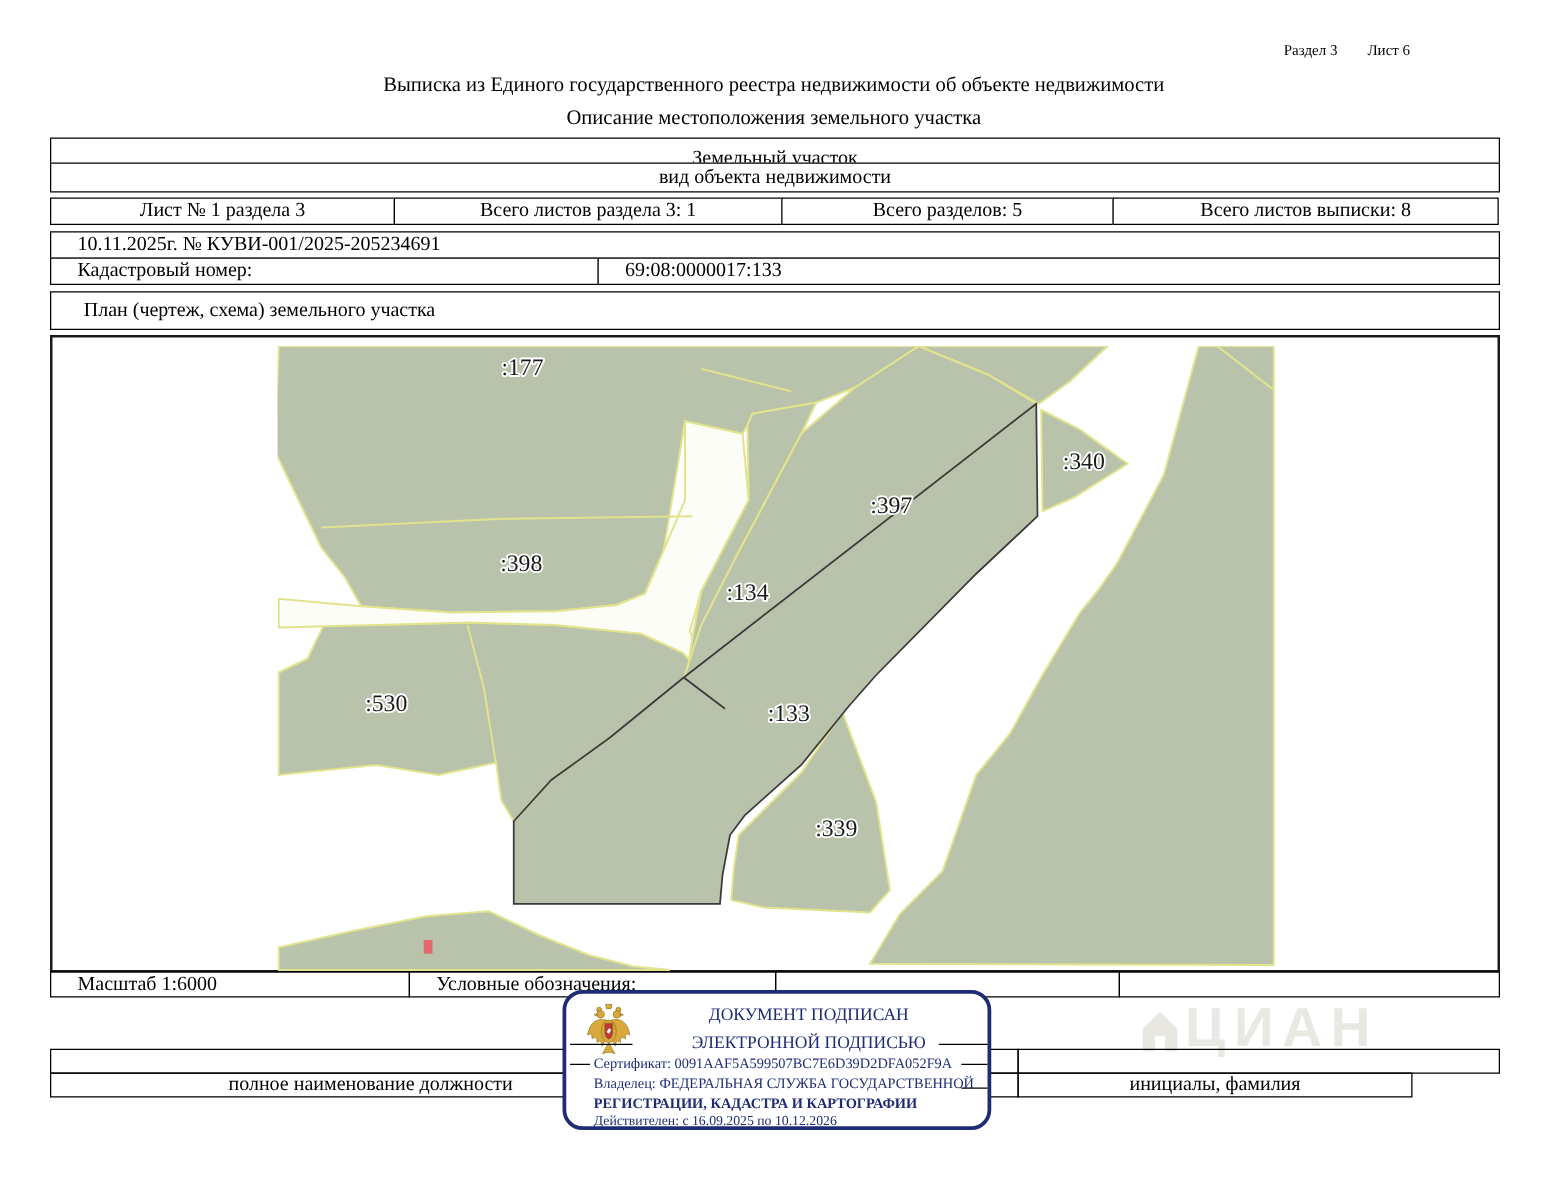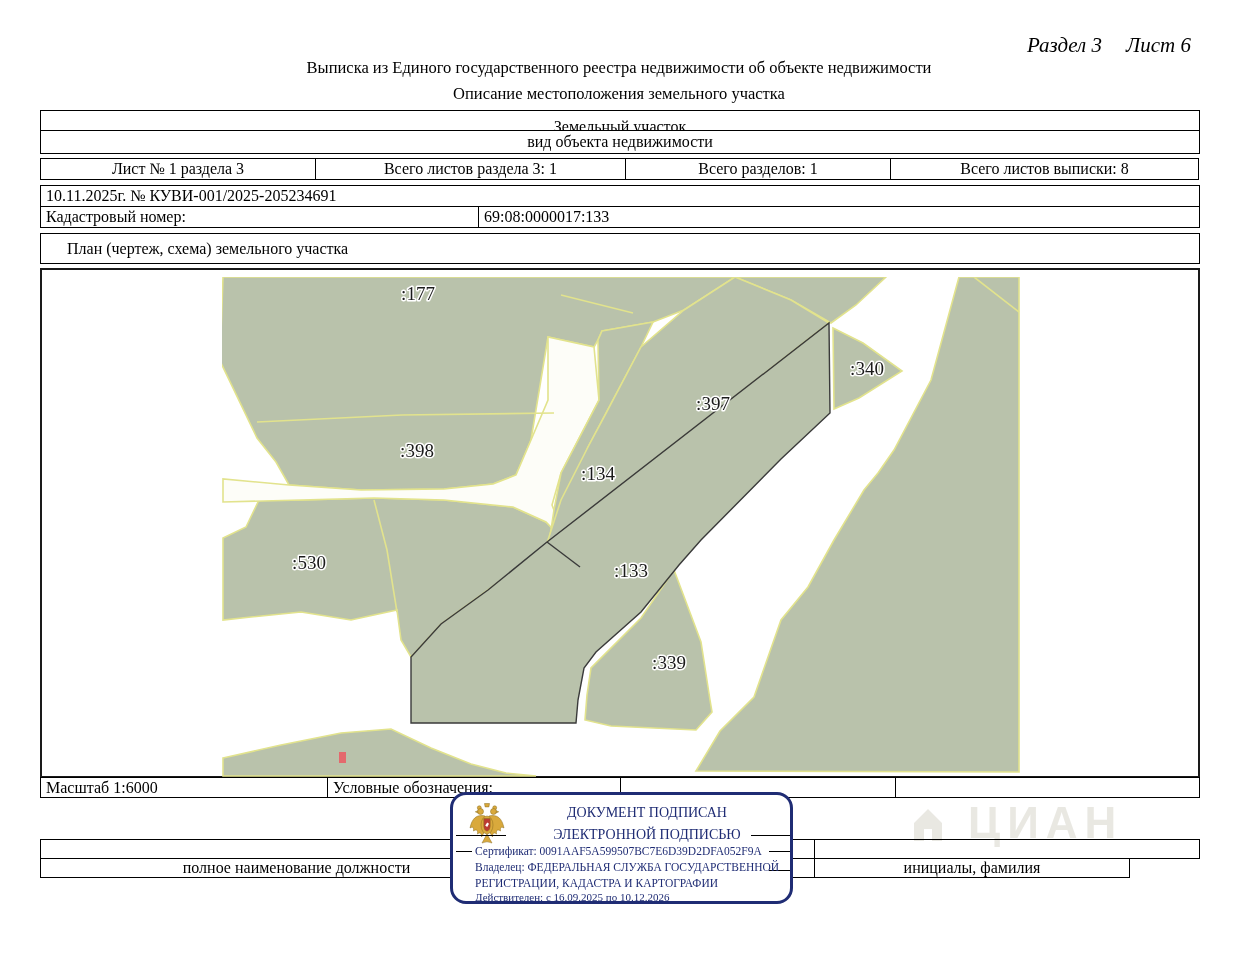--- a/index.html
+++ b/index.html
@@ -1,34 +1,34 @@
 <!DOCTYPE html>
 <html><head>
 <meta charset="utf-8">
 <style>
   html,body{margin:0;padding:0;background:#ffffff;}
   body{width:1238px;height:957px;position:relative;font-family:"Liberation Serif",serif;color:#000;}
   .cell{position:absolute;border:1px solid #000;box-sizing:border-box;display:flex;align-items:center;font-size:16px;background:#fff;}
   .center{justify-content:center;text-align:center;}
-  .padl{padding-left:5px;}
+  .padl{padding-left:21px;}
   .title-line{position:absolute;left:0;width:1238px;text-align:center;font-size:16.5px;}
-  .sec-line{position:absolute;top:33px;left:1027px;display:flex;gap:24px;font-size:21px;font-style:italic;}
+  .sec-line{position:absolute;top:33px;left:1027px;display:flex;gap:24px;font-size:12px;}
   
   .mapbox{position:absolute;left:40px;top:268px;width:1160px;height:510px;border:2px solid #1a1a1a;box-sizing:border-box;background:#fff;}
   .pc{fill:#b9c2ab;stroke:#e2e38d;stroke-width:1.6;}
   .roadw{fill:#fdfdf8;stroke:#e2e38d;stroke-width:1.6;}
   .subj{fill:#b9c2ab;stroke:#3a3a3a;stroke-width:1.4;}
   .yl{fill:none;stroke:#e2e38d;stroke-width:1.6;}
   .bl{fill:none;stroke:#3a3a3a;stroke-width:1.4;}
   .lbl{font-family:"Liberation Serif",serif;font-size:19px;fill:#1a1a1a;text-anchor:middle;paint-order:stroke;stroke:#ffffff;stroke-width:3px;stroke-linejoin:round;}
   
   .stamp{position:absolute;left:450px;top:792px;width:343px;height:112px;border:3px solid #1f2c74;border-radius:16px;box-sizing:border-box;background:#fff;z-index:6;}
   .stxt{position:absolute;color:#1f2c74;font-family:"Liberation Serif",serif;}
   .sdash{position:absolute;height:1px;background:#000;}
-  .wmark{position:absolute;left:908px;top:798px;z-index:1;opacity:.55;color:#d8d6cc;font-family:"Liberation Sans",sans-serif;font-weight:bold;font-size:44px;letter-spacing:7px;display:flex;align-items:center;gap:20px;}
+  .wmark{position:absolute;left:908px;top:798px;z-index:1;opacity:.55;color:#d8d6cc;font-family:"Liberation Sans",sans-serif;font-weight:bold;font-size:44px;letter-spacing:7px;display:flex;align-items:center;gap:0;}
 </style>
 </head>
 <body>
 
 <div class="sec-line">
   <span>Раздел 3</span>
   <span>Лист 6</span>
 </div>
 
 <div class="title-line" style="top:58px;">Выписка из Единого государственного реестра недвижимости об объекте недвижимости</div>
@@ -41,21 +41,21 @@
   <span>вид объекта недвижимости</span>
 </div>
 
 <div class="cell center" style="left:40px;top:158px;width:276px;height:22px;">
   <span>Лист № 1 раздела 3</span>
 </div>
 <div class="cell center" style="left:315px;top:158px;width:311px;height:22px;">
   <span>Всего листов раздела 3: 1</span>
 </div>
 <div class="cell center" style="left:625px;top:158px;width:266px;height:22px;">
-  <span>Всего разделов: 1</span>
+  <span>Всего разделов: 5</span>
 </div>
 <div class="cell center" style="left:890px;top:158px;width:309px;height:22px;">
   <span>Всего листов выписки: 8</span>
 </div>
 
 <div class="cell padl" style="left:40px;top:185px;width:1160px;height:22px;">
   <span>10.11.2025г. № КУВИ-001/2025-205234691</span>
 </div>
 
 <div class="cell padl" style="left:40px;top:206px;width:439px;height:22px;">
@@ -158,15 +158,15 @@
   </svg>
   <div class="sdash" style="left:3px;top:40px;width:50px;"></div>
   <div class="sdash" style="left:298px;top:40px;width:39px;"></div>
   <div class="sdash" style="left:3px;top:56px;width:16px;"></div>
   <div class="sdash" style="left:316px;top:56px;width:21px;"></div>
   <div class="sdash" style="left:316px;top:75px;width:21px;"></div>
   <div class="stxt" style="left:58px;top:10px;width:272px;text-align:center;font-size:14px;">ДОКУМЕНТ ПОДПИСАН</div>
   <div class="stxt" style="left:58px;top:32px;width:272px;text-align:center;font-size:14px;">ЭЛЕКТРОННОЙ ПОДПИСЬЮ</div>
   <div class="stxt" style="left:22px;top:50px;font-size:11.5px;">Сертификат: 0091AAF5A599507BC7E6D39D2DFA052F9A</div>
   <div class="stxt" style="left:22px;top:66px;font-size:11.5px;">Владелец: ФЕДЕРАЛЬНАЯ СЛУЖБА ГОСУДАРСТВЕННОЙ</div>
-  <div class="stxt" style="left:22px;top:82px;font-size:11.5px;">РЕГИСТРАЦИИ, КАДАСТРА И КАРТОГРАФИИ</div>
+  <div class="stxt" style="left:22px;top:82px;font-size:11.5px;font-weight:bold;">РЕГИСТРАЦИИ, КАДАСТРА И КАРТОГРАФИИ</div>
   <div class="stxt" style="left:22px;top:96px;font-size:11px;">Действителен: с 16.09.2025 по 10.12.2026</div>
 </div>
 
 </body></html>

